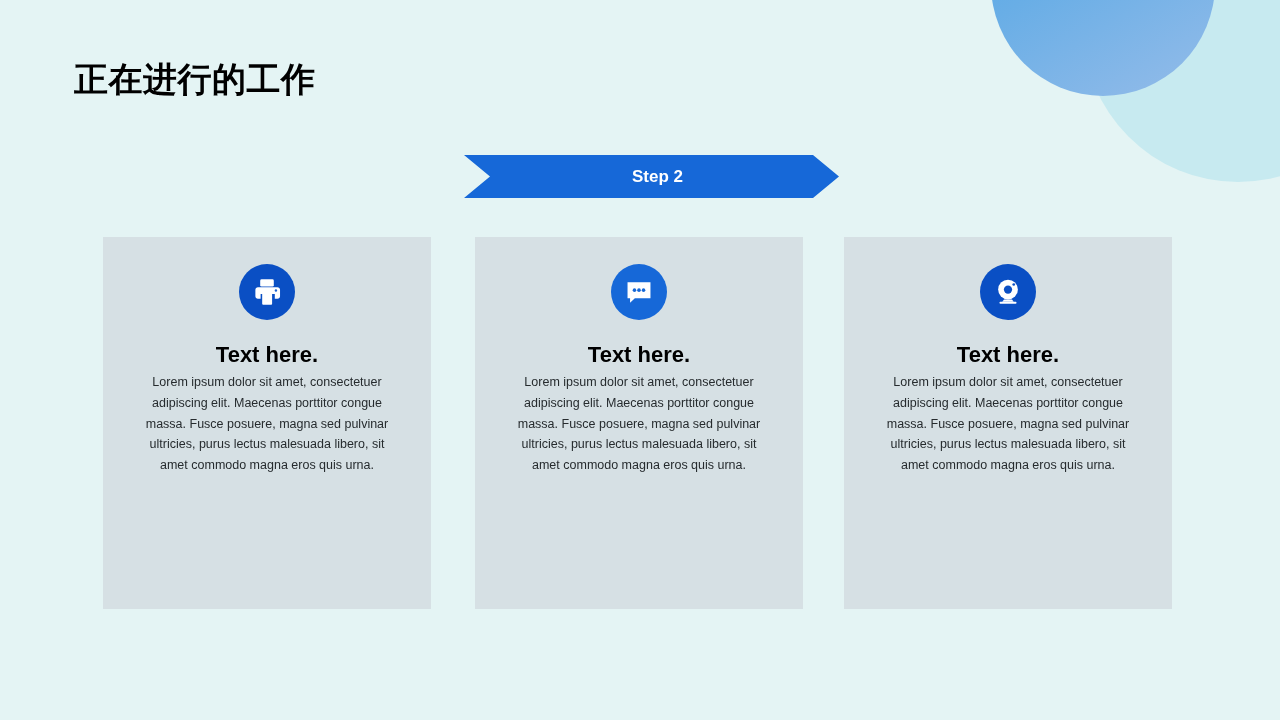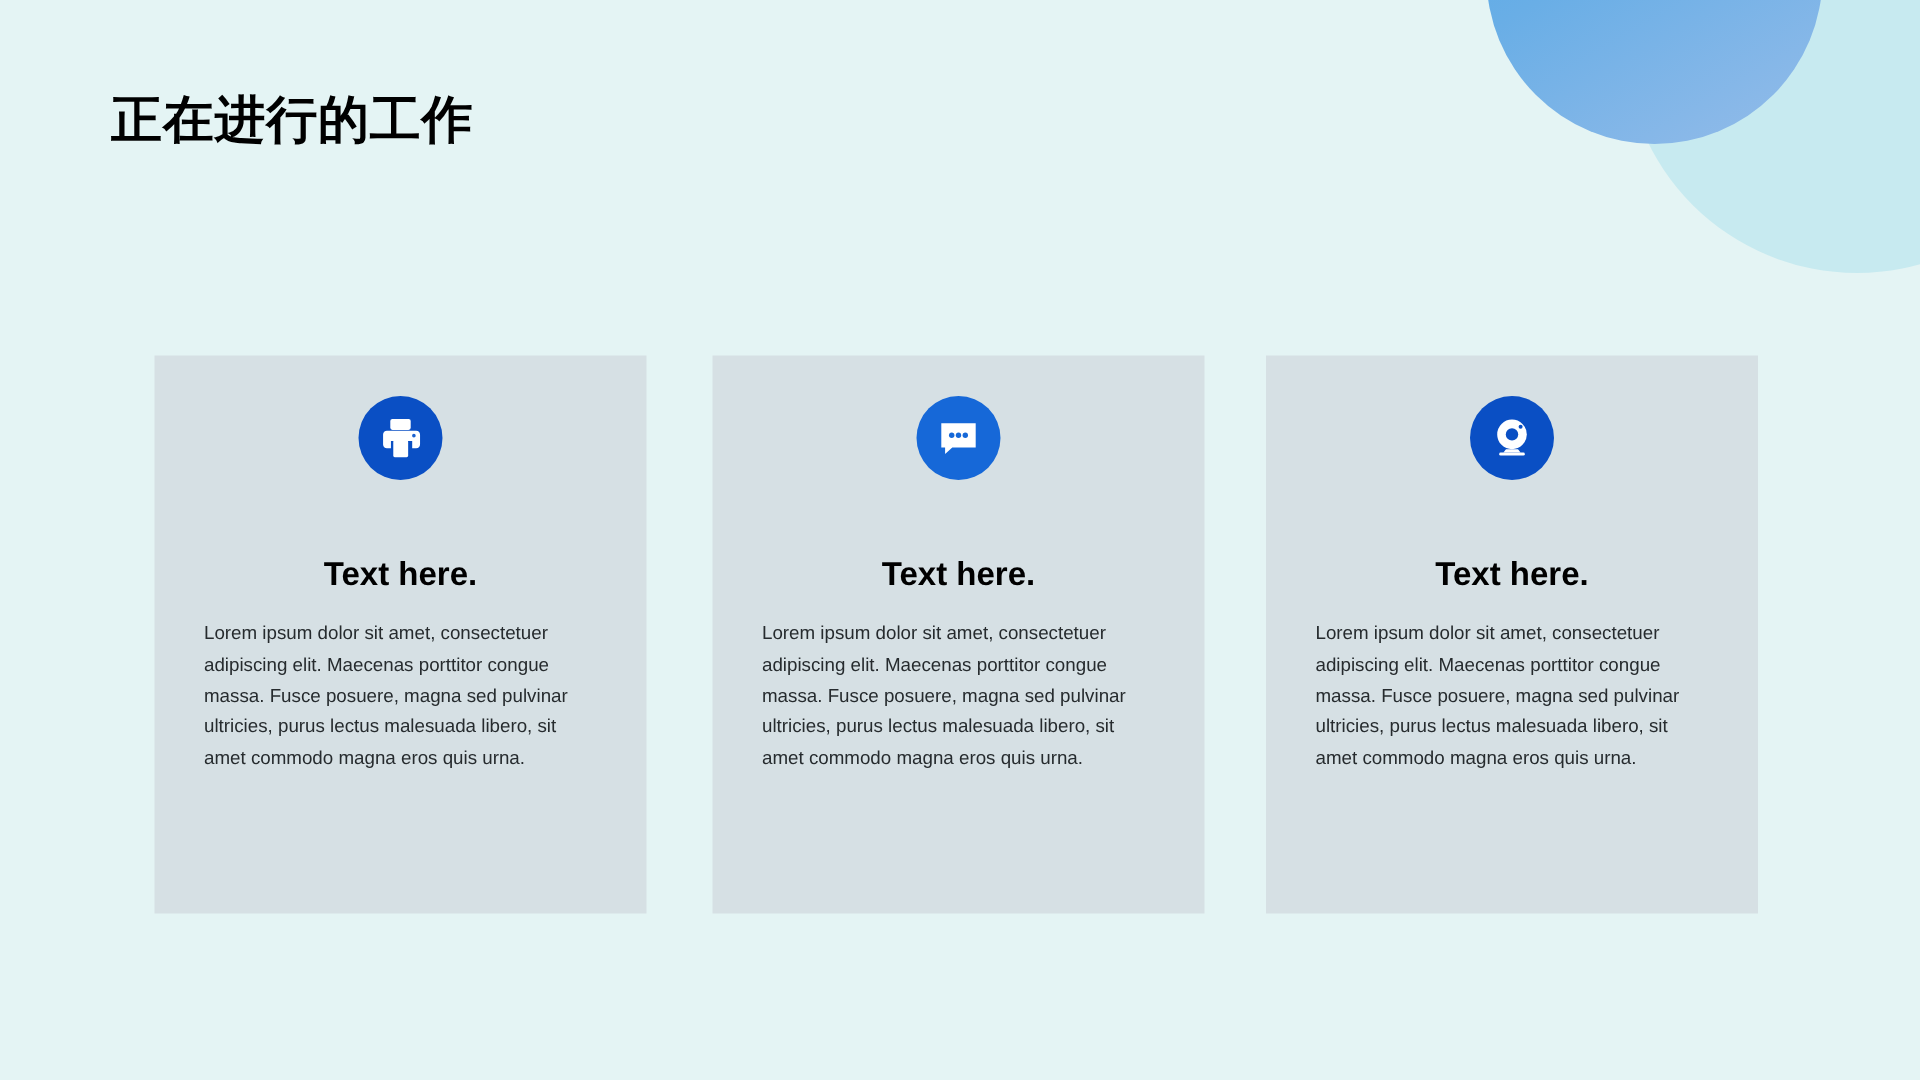--- a/index.html
+++ b/index.html
@@ -138,49 +138,52 @@
     margin-top: 27px;
     display: flex;
     align-items: center;
     justify-content: center;
   }
 
   .badge-dark  { background: #0a4fc4; }
   .badge-light { background: #1668d8; }
 
   .card-heading {
-    margin-top: 50px;
+    margin-top: 22px;
     font-size: 22px;
     font-weight: bold;
     color: #000000;
   }
 
   .card-body {
-    margin-top: 16px;
+    margin-top: 4px;
     width: 262px;
     font-size: 12.5px;
     line-height: 1.66;
     color: #262b2e;
-    text-align: left;
+    text-align: center;
   }
 </style>
 </head>
 <body>
 
 <div class="slide">
 
   <div class="deco-layer">
     <div class="deco-circle-pale"></div>
     <div class="deco-circle-blue"></div>
     <div class="deco-blob"></div>
   </div>
 
   <div class="page-title">正在进行的工作</div>
 
   <div class="steps">
+    <div class="chevron chevron-2">
+      <span>Step 2</span>
+    </div>
   </div>
 
   <div class="cards">
 
     <div class="card card-1">
       <div class="icon-badge badge-dark">
         <svg width="34" height="34" viewBox="0 0 24 24" aria-hidden="true">
           <rect x="7.2" y="3" width="9.6" height="5.2" rx="1" fill="#ffffff"></rect>
           <path d="M4.6 8.6h14.8c1 0 1.8.8 1.8 1.8v4.6c0 1-.8 1.8-1.8 1.8h-1.9v-3.4H7.5v3.4H5.6c-1 0-1.8-.8-1.8-1.8v-4.6c0-1 .8-1.8 1.8-1.8z" fill="#ffffff"></path>
           <rect x="8.6" y="13.1" width="7" height="7.9" rx=".7" fill="#ffffff"></rect>

